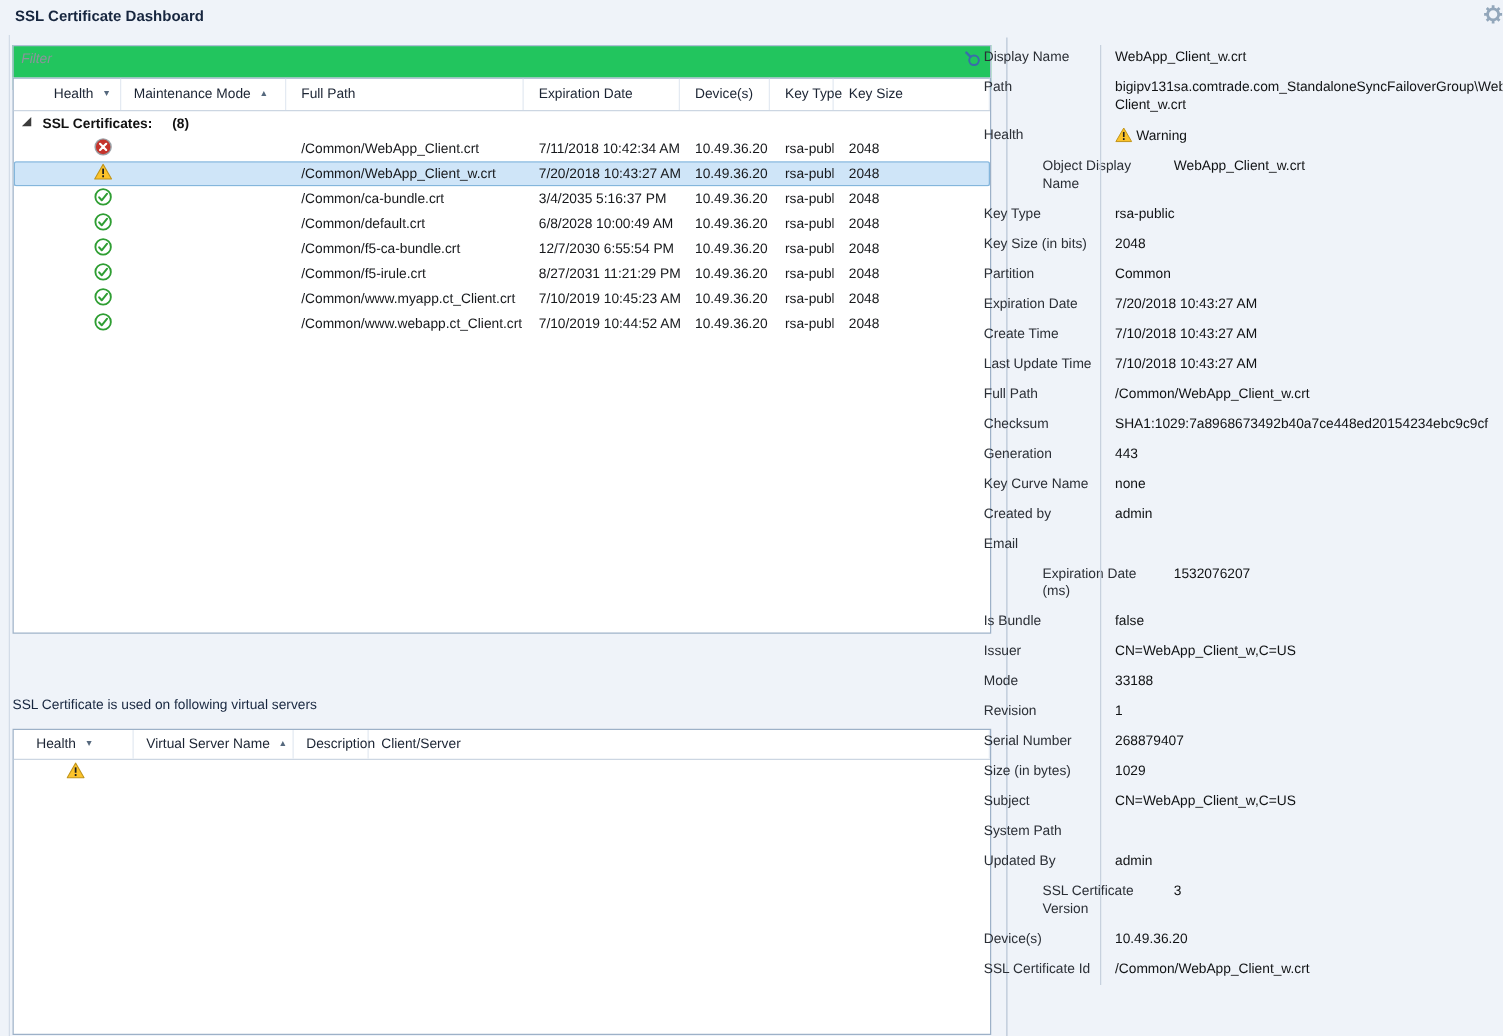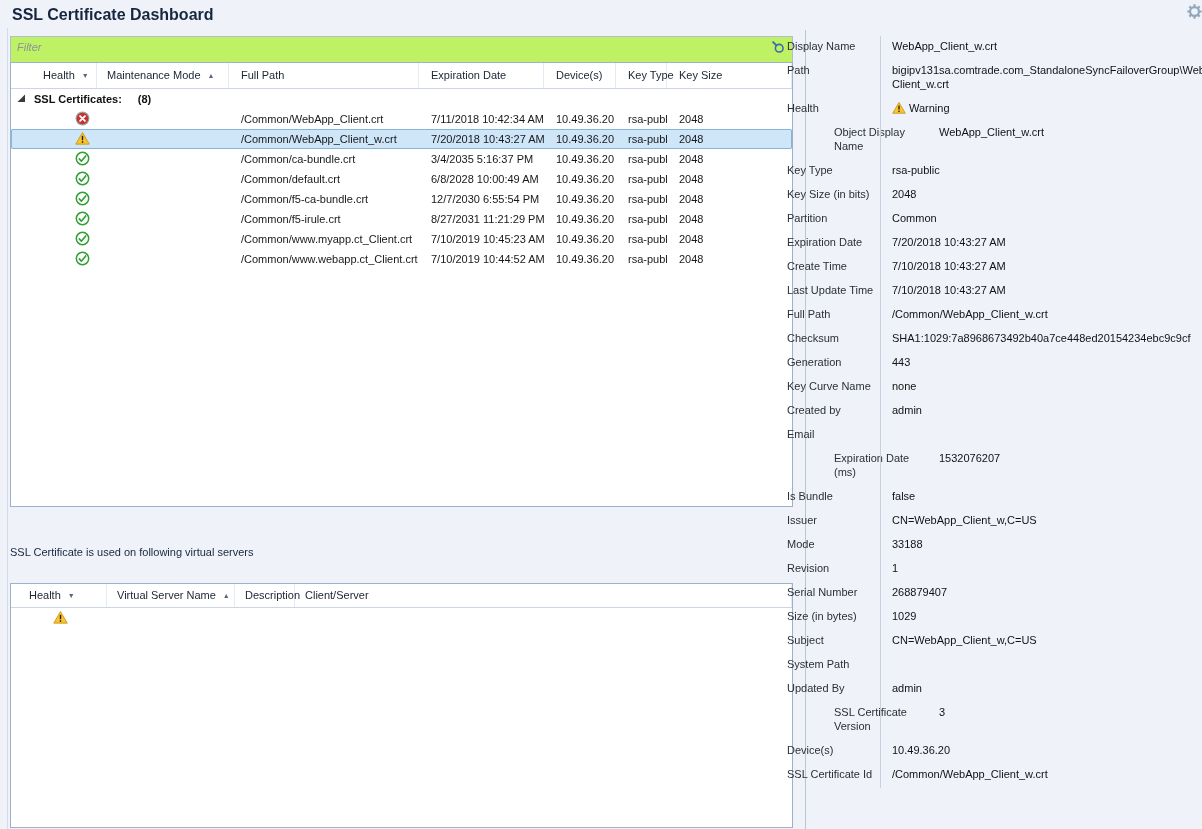--- a/index.html
+++ b/index.html
@@ -3,27 +3,27 @@
 <meta charset="utf-8">
 <style>
   html,body{margin:0;padding:0;}
   body{
     width:1202px;height:829px;position:relative;overflow:hidden;
     background:#eff3f9;
     font-family:"Liberation Sans","DejaVu Sans",sans-serif;
     font-size:11px;color:#1a1a1a;
     -webkit-font-smoothing:antialiased;
   }
-  .title{position:absolute;left:12px;top:6px;font-size:16px;font-weight:bold;color:#17263f;}
+  .title{position:absolute;left:12px;top:6px;font-size:12px;font-weight:bold;color:#17263f;}
   .gear{position:absolute;left:1186px;top:3px;width:17px;height:17px;}
   .left-rule{position:absolute;left:7px;top:28px;bottom:0;width:1px;background:#d3dce8;}
 
   
   .filter-box{position:absolute;left:10px;top:36px;width:783px;height:36px;box-sizing:border-box;
-    background:#bef264;border:1px solid #aebfd4;}
+    background:#22c55e;border:1px solid #aebfd4;}
   .filter-box input{position:absolute;left:0;top:0;width:755px;height:20px;border:none;outline:none;
     background:transparent;padding:0 0 0 6px;font-family:inherit;font-size:11px;font-style:italic;color:#444;}
   .filter-box input::placeholder{color:#8d939c;font-style:italic;opacity:1;}
   .search-ic{position:absolute;right:7px;top:3px;width:14px;height:14px;cursor:pointer;}
 
   
   .tbl1{position:absolute;left:10px;top:62px;width:783px;height:445px;box-sizing:border-box;
     background:#fff;border:1px solid #9db1c8;}
   .t1grid{display:grid;grid-template-columns:24px 62px 132px 190px 125px 72px 51px 1fr;}
   .t1head{height:25px;line-height:25px;border-bottom:1px solid #ccd6e2;color:#1b2433;}
@@ -37,21 +37,21 @@
   .grp .glabel{margin-left:8px;}
   .grp .gcount{margin-left:16px;}
   .t1row{height:20px;line-height:20px;position:relative;border-radius:2px;}
   .t1row.sel{background:#cfe5f8;box-shadow:inset 0 0 0 1px #84b6dc;}
   .t1row .c{padding-left:12px;white-space:nowrap;overflow:hidden;color:#16181b;}
   .t1row .cicon{padding-left:40px;}
   .hicon{display:inline-block;width:15px;height:15px;vertical-align:-3px;}
   .hicon svg{display:block;}
 
   
-  .vs-label{position:absolute;left:10px;top:546px;color:#17263f;}
+  .vs-label{position:absolute;left:10px;top:558px;color:#17263f;}
   .tbl2{position:absolute;left:10px;top:583px;width:783px;height:245px;box-sizing:border-box;
     background:#fff;border:1px solid #9db1c8;}
   .t2grid{display:grid;grid-template-columns:96px 128px 60px 1fr;}
   .t2head{height:23px;line-height:23px;border-bottom:1px solid #ccd6e2;color:#1b2433;}
   .t2head .hc{padding-left:10px;border-right:1px solid #e4eaf2;white-space:nowrap;display:flex;align-items:center;gap:7px;}
   .t2head .hc.health{padding-left:18px;}
   .t2row{height:21px;line-height:21px;}
   .t2row .c{padding-left:10px;white-space:nowrap;overflow:hidden;margin-top:48px;}
   .t2row .cicon{padding-left:42px;}
 

